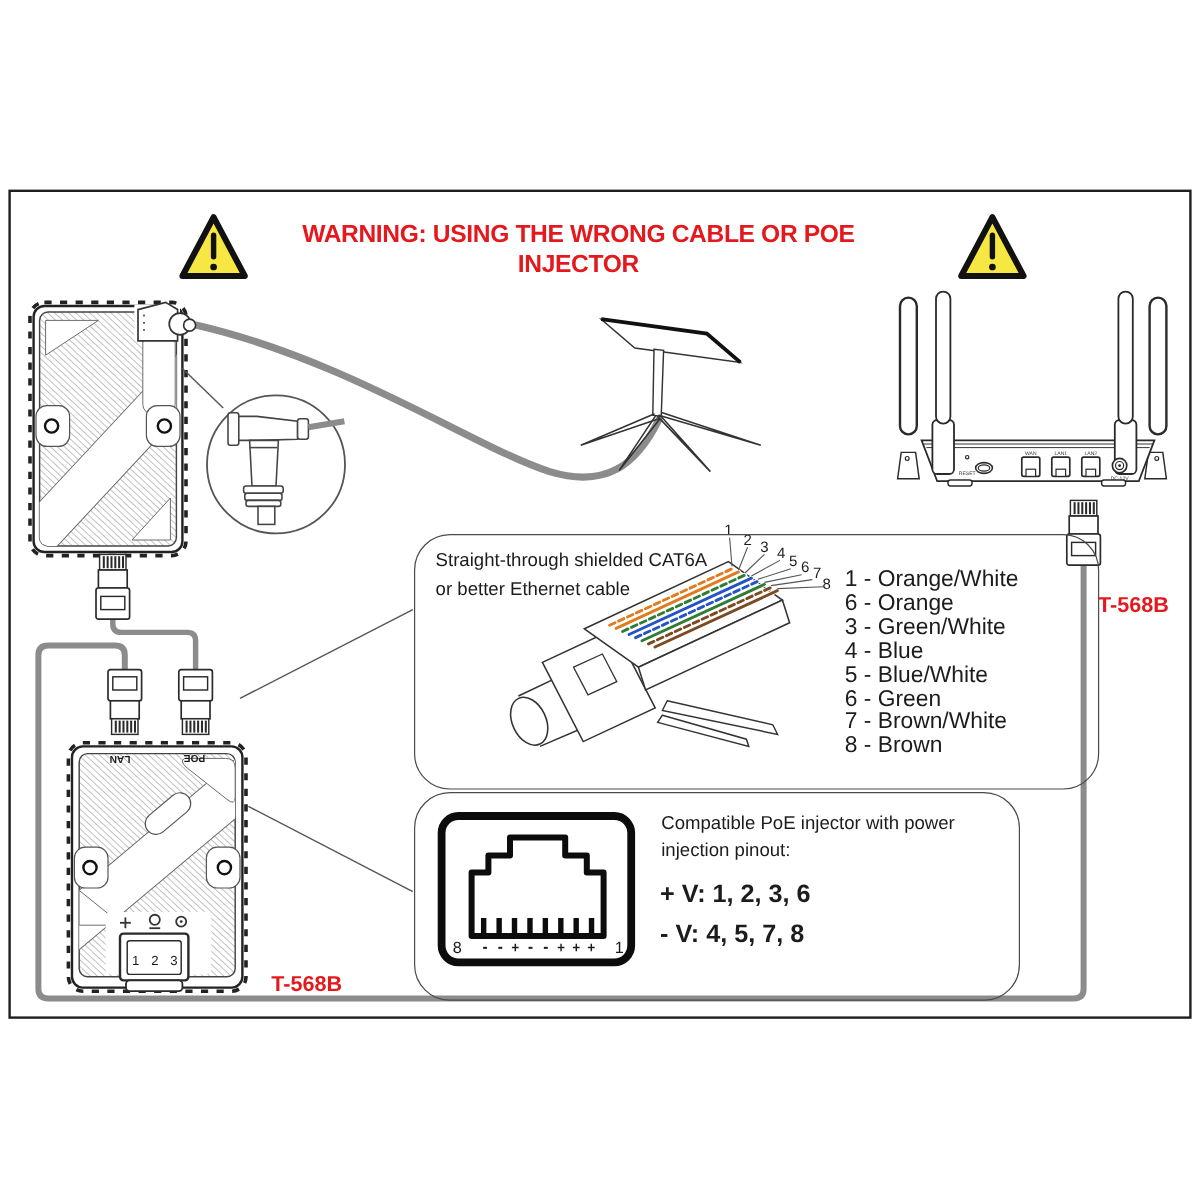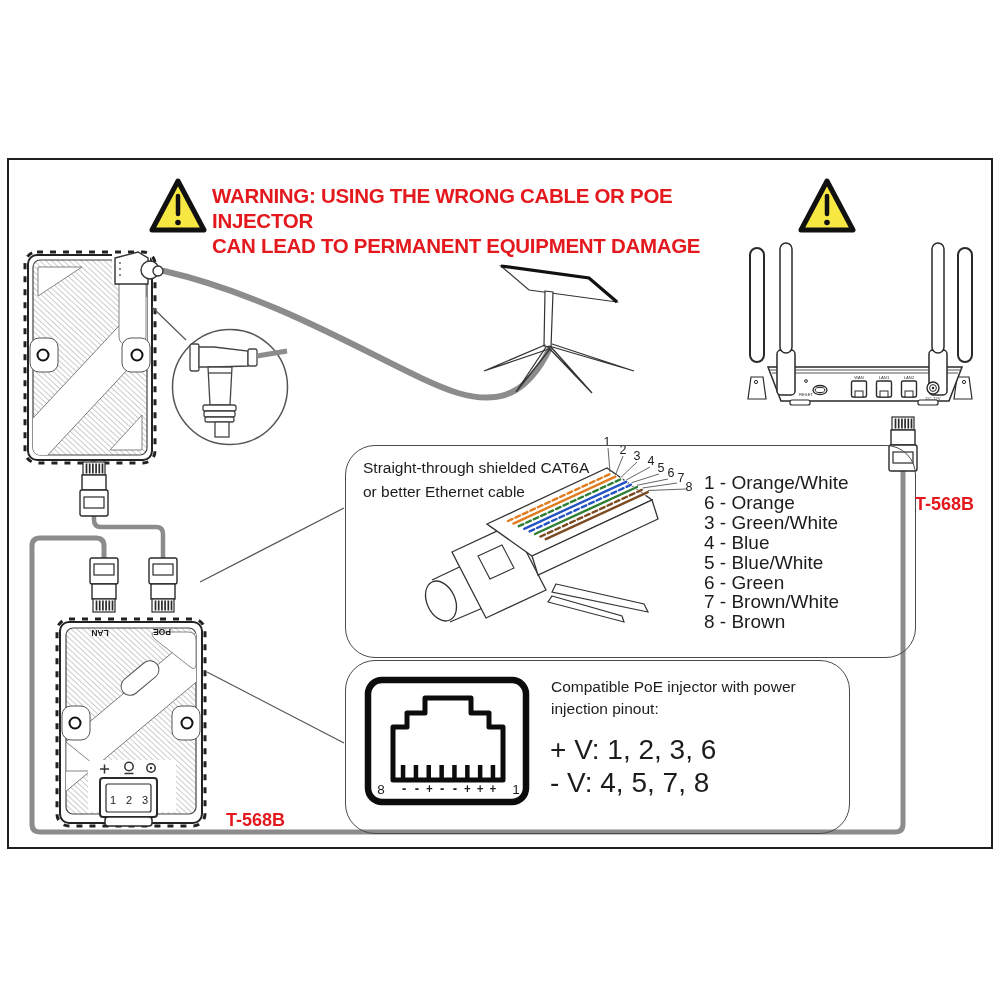--- a/index.html
+++ b/index.html
@@ -1,33 +1,33 @@
 <!DOCTYPE html>
 <html style="--warning_red: #E3191E; --triangle_yellow: #F6E743; --outline_dark: #2a2a2a; --cable_gray: #8C8C8C; --hatch_gray: #9a9a9a; --wire_orange: #E07B1E; --wire_green: #2E7D32; --wire_blue: #2653C4; --wire_brown: #7C4A21;"><head>
 <meta charset="utf-8">
 <style>
   html,body{margin:0;padding:0;background:#fff;}
   .canvas{position:relative;width:1000px;height:1000px;background:#fff;overflow:hidden;
           font-family:"Liberation Sans",sans-serif;color:#1c1c1c;}
   .frame{position:absolute;left:7px;top:158px;width:986px;height:691px;
          border:2px solid #1f1f1f;box-sizing:border-box;}
   svg.diagram{position:absolute;left:0;top:0;width:1000px;height:1000px;}
-  .warning-text{position:absolute;left:212px;top:183px;width:540px;
+  .warning-text{position:absolute;left:212px;top:183px;width:540px;text-align:center;
     font-weight:bold;font-size:20.5px;line-height:25px;letter-spacing:-0.3px;
     color:var(--warning_red);}
   .infobox{position:absolute;border:1.6px solid #4a4a4a;border-radius:30px;
     box-sizing:border-box;background:transparent;}
   #box1{left:345px;top:445px;width:571px;height:213px;}
   #box2{left:345px;top:660px;width:505px;height:174px;}
   .box1-text{position:absolute;left:17px;top:10px;font-size:15.5px;line-height:23.5px;}
   .red{color:var(--warning_red);font-weight:bold;}
   .std{font-size:19px;}
   .legend{position:absolute;left:358px;top:27px;font-size:19px;line-height:19.9px;}
   .box2-text{position:absolute;left:205px;top:15px;font-size:15.5px;line-height:22px;}
-  .pv{position:absolute;left:204px;font-size:28px;font-weight:normal;}
+  .pv{position:absolute;left:204px;font-size:21px;font-weight:bold;}
   .t568b{position:absolute;font-size:18px;font-weight:bold;color:var(--warning_red);}
   svg text{font-family:"Liberation Sans",sans-serif;fill:#1c1c1c;}
   .tiny{font-size:4.2px;fill:#333;}
 </style>
 </head>
 <body>
 
 <div class="canvas">
 
   <div class="frame"></div>
@@ -305,21 +305,20 @@
       <text x="516" y="794" font-size="13.5" text-anchor="middle" fill="#0c0c0c">1</text>
       <text x="401" y="793" font-size="12" font-weight="bold" textLength="95" lengthAdjust="spacingAndGlyphs" style="font-family:'DejaVu Sans Mono',monospace" fill="#0c0c0c">- - + - - + + +</text>
     </g>
 
     <use href="#wtri"></use>
     <use href="#wtri" x="649"></use>
   </svg>
 
   <div class="warning-text">
     <div>WARNING: USING THE WRONG CABLE OR POE INJECTOR</div>
-    <div>CAN LEAD TO PERMANENT EQUIPMENT DAMAGE</div>
   </div>
 
   <div class="infobox" id="box1">
     <div class="box1-text">
       <div>Straight-through shielded CAT6A</div>
       <div>or better Ethernet cable</div>
     </div>
     <div class="legend">
       <div>1 - Orange/White</div>
       <div>6 - Orange</div>

